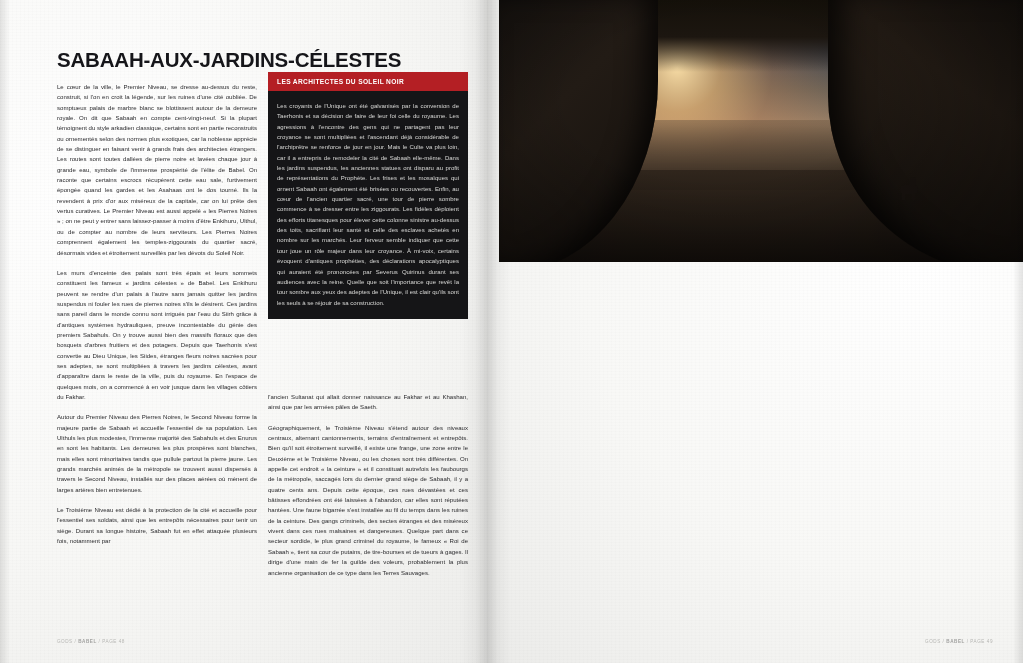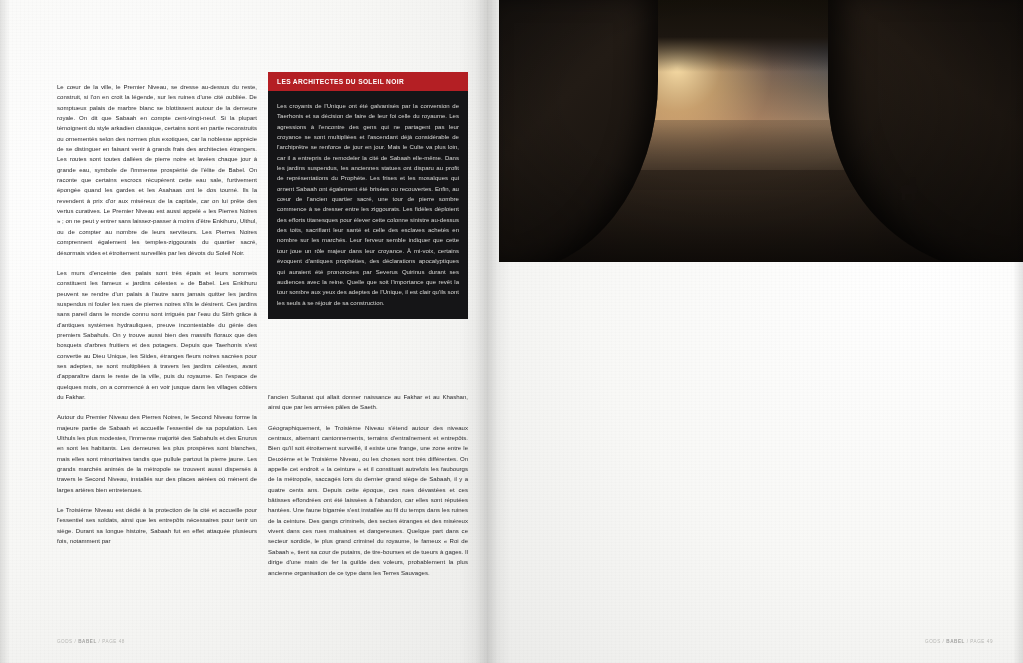--- a/index.html
+++ b/index.html
@@ -244,20 +244,21 @@
 </style>
 </head>
 <body>
 
 <div class="spread">
 
   <div class="page-left">
 
     <div class="edge-l"></div>
 
+    <h1 class="page-title">SABAAH-AUX-JARDINS-CÉLESTES</h1>
 
     <div class="col col-l1">
       <p>Le cœur de la ville, le Premier Niveau, se dresse au-dessus du reste, construit, si l'on en croit la légende, sur les ruines d'une cité oubliée. De somptueux palais de marbre blanc se blottissent autour de la demeure royale. On dit que Sabaah en compte cent-vingt-neuf. Si la plupart témoignent du style arkadien classique, certains sont en partie reconstruits ou ornementés selon des normes plus exotiques, car la noblesse apprécie de se distinguer en faisant venir à grands frais des architectes étrangers. Les routes sont toutes dallées de pierre noire et lavées chaque jour à grande eau, symbole de l'immense prospérité de l'élite de Babel. On raconte que certains escrocs récupèrent cette eau sale, furtivement épongée quand les gardes et les Asahaas ont le dos tourné. Ils la revendent à prix d'or aux miséreux de la capitale, car on lui prête des vertus curatives. Le Premier Niveau est aussi appelé « les Pierres Noires » ; on ne peut y entrer sans laissez-passer à moins d'être Enkihuru, Ulthul, ou de compter au nombre de leurs serviteurs. Les Pierres Noires comprennent également les temples-ziggourats du quartier sacré, désormais vides et étroitement surveillés par les dévots du Soleil Noir.</p>
       <p>Les murs d'enceinte des palais sont très épais et leurs sommets constituent les fameux « jardins célestes » de Babel. Les Enkihuru peuvent se rendre d'un palais à l'autre sans jamais quitter les jardins suspendus ni fouler les rues de pierres noires s'ils le désirent. Ces jardins sans pareil dans le monde connu sont irrigués par l'eau du Siirh grâce à d'antiques systèmes hydrauliques, preuve incontestable du génie des premiers Sabahuls. On y trouve aussi bien des massifs floraux que des bosquets d'arbres fruitiers et des potagers. Depuis que Taerhonis s'est convertie au Dieu Unique, les Siides, étranges fleurs noires sacrées pour ses adeptes, se sont multipliées à travers les jardins célestes, avant d'apparaître dans le reste de la ville, puis du royaume. En l'espace de quelques mois, on a commencé à en voir jusque dans les villages côtiers du Fakhar.</p>
       <p>Autour du Premier Niveau des Pierres Noires, le Second Niveau forme la majeure partie de Sabaah et accueille l'essentiel de sa population. Les Ulthuls les plus modestes, l'immense majorité des Sabahuls et des Enurus en sont les habitants. Les demeures les plus prospères sont blanches, mais elles sont minoritaires tandis que pullule partout la pierre jaune. Les grands marchés animés de la métropole se trouvent aussi dispersés à travers le Second Niveau, installés sur des places aérées où mènent de larges artères bien entretenues.</p>
       <p>Le Troisième Niveau est dédié à la protection de la cité et accueille pour l'essentiel ses soldats, ainsi que les entrepôts nécessaires pour tenir un siège. Durant sa longue histoire, Sabaah fut en effet attaquée plusieurs fois, notamment par</p>
     </div>
 
     <aside class="redbox">
       <div class="redbox-head">LES ARCHITECTES DU SOLEIL NOIR</div>

